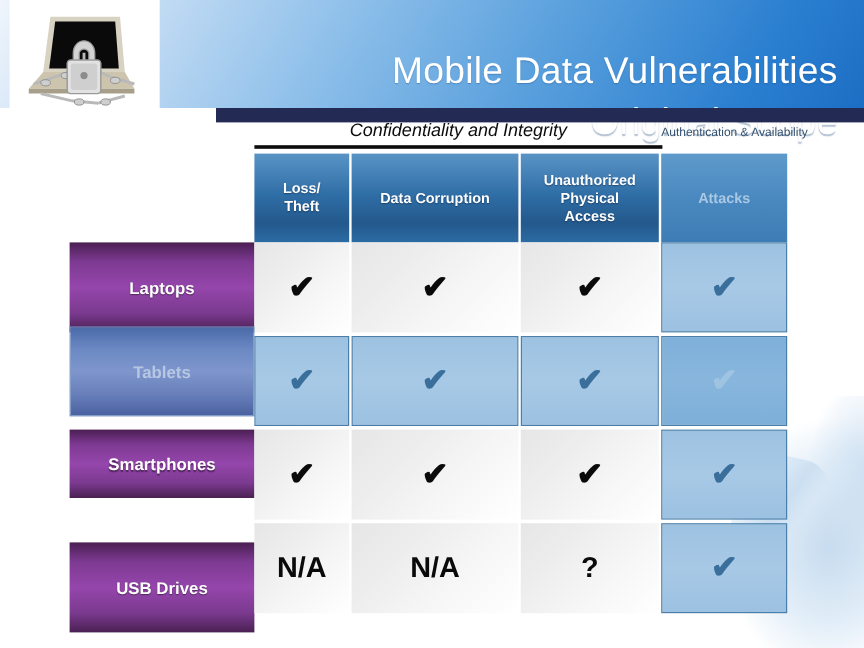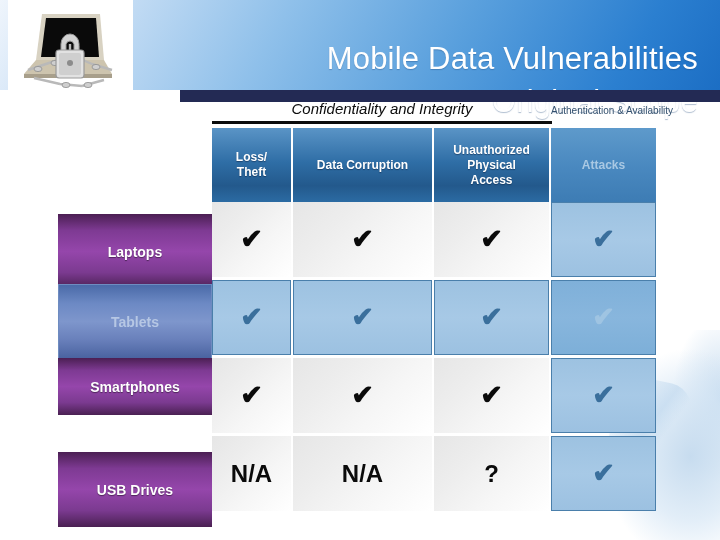--- a/index.html
+++ b/index.html
@@ -178,34 +178,34 @@
 <div class="cap-auth">Authentication &amp; Availability</div>
 
 <div class="matrix" id="matrix">
     <div class="hdr" style="left: 235px; width: 139px; white-space: pre-line;">Data Corruption</div>
     <div class="hdr" style="left: 154px; width: 79px; white-space: pre-line;">Loss/
 Theft</div>
     <div class="hdr" style="left: 376px; width: 115px; white-space: pre-line;">Unauthorized
 Physical
 Access</div>
     <div class="hdr dim" style="left: 493px; width: 105px; white-space: pre-line;">Attacks</div>
-    <div class="rowlabel" style="top: 74px; height: 75px; margin-top: 12px;">Laptops</div>
+    <div class="rowlabel" style="top: 74px; height: 75px;">Laptops</div>
     <div class="cell" style="left: 154px; width: 79px; top: 74px; height: 75px;">
       <span class="tick">✔</span>
     </div>
     <div class="cell" style="left: 235px; width: 139px; top: 74px; height: 75px;">
       <span class="tick">✔</span>
     </div>
     <div class="cell" style="left: 376px; width: 115px; top: 74px; height: 75px;">
       <span class="tick">✔</span>
     </div>
     <div class="cell blue" style="left: 493px; width: 105px; top: 74px; height: 75px;">
       <span class="tick">✔</span>
     </div>
-    <div class="rowlabel sel" style="top: 156px; height: 75px;">Tablets</div>
+    <div class="rowlabel sel" style="top: 144px; height: 75px;">Tablets</div>
     <div class="cell blue" style="left: 154px; width: 79px; top: 152px; height: 75px;">
       <span class="tick">✔</span>
     </div>
     <div class="cell blue" style="left: 235px; width: 139px; top: 152px; height: 75px;">
       <span class="tick">✔</span>
     </div>
     <div class="cell blue" style="left: 376px; width: 115px; top: 152px; height: 75px;">
       <span class="tick">✔</span>
     </div>
     <div class="cell blue2" style="left: 493px; width: 105px; top: 152px; height: 75px;">

